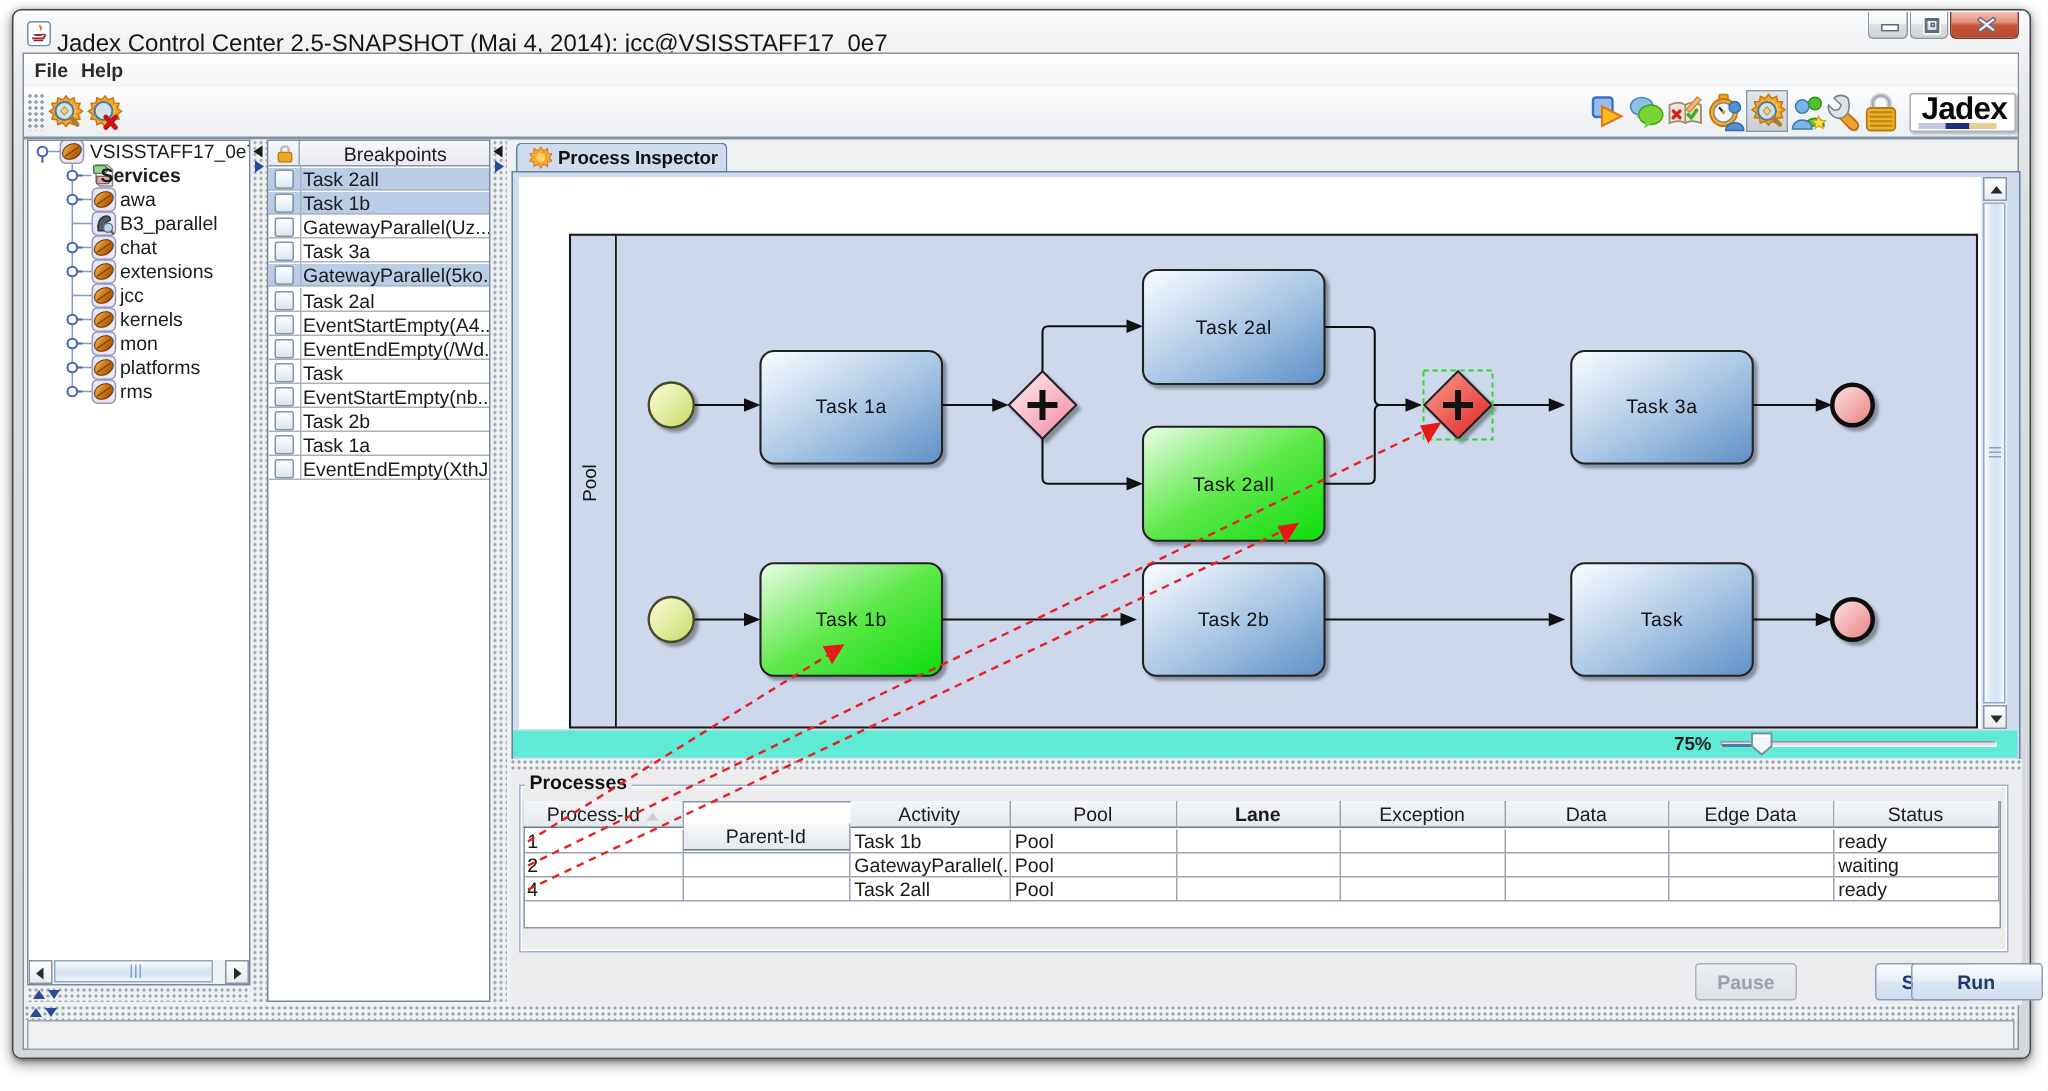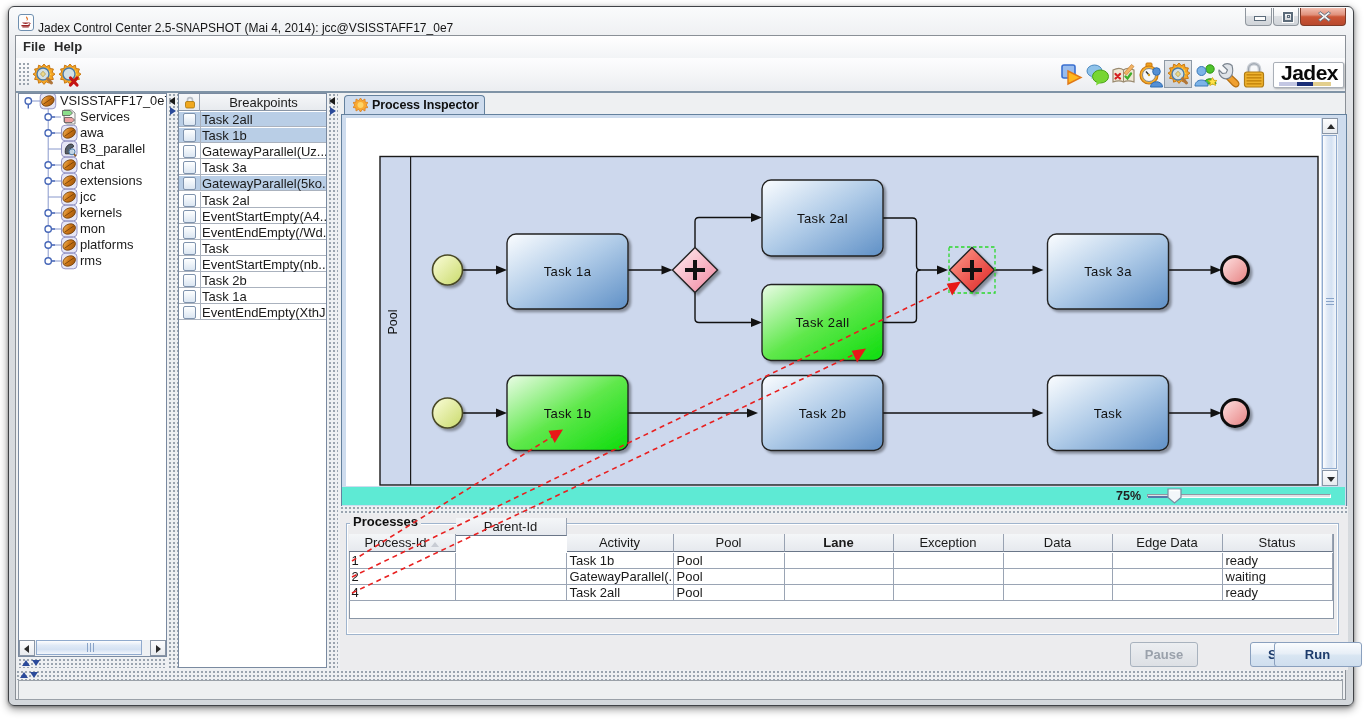--- a/index.html
+++ b/index.html
@@ -4,21 +4,21 @@
 <style>
 * { margin:0; padding:0; box-sizing:border-box; }
 html,body { width:1365px; height:727px; background:#fff; overflow:hidden;
   font-family:"Liberation Sans", sans-serif; }
 #win { position:absolute; left:8px; top:6px; width:1346px; height:700px;
   border:1px solid #404347; border-radius:6px;
   background:linear-gradient(180deg,#fafbfc 0%,#e9ebee 6%,#dadde1 20%,#d4d8dc 100%);
   box-shadow:0 3px 9px rgba(0,0,0,.45), 0 1px 3px rgba(0,0,0,.3); }
 .abs { position:absolute; }
 
-#title { position:absolute; left:29px; top:14px; font-size:12px; color:#151515; }
+#title { position:absolute; left:29px; top:14px; font-size:16px; color:#151515; }
 
 .wbtn { position:absolute; top:1px; height:18px; border:1px solid #8f969e;
   background:linear-gradient(180deg,#fdfdfd 0%,#f2f3f5 45%,#dcdfe3 50%,#d0d4d9 100%);
   border-radius:0 0 4px 4px; border-top:none; }
 #bmin { left:1236px; width:27px; }
 #bmax { left:1264px; width:26px; }
 #bclose { left:1291px; width:46px;
   background:linear-gradient(180deg,#f3c0b2 0%,#e0917c 40%,#cc5637 52%,#c24f32 75%,#b8492e 100%);
   border-color:#7e3a28; }
 
@@ -235,21 +235,21 @@
         </g>
         <use href="#ball" x="42.5" y="63.3"></use>
         <use href="#ball" x="42.5" y="79.3"></use>
         <use href="#ball" x="42.5" y="95.3"></use>
         <use href="#ball" x="42.5" y="111.3"></use>
         <use href="#ball" x="42.5" y="127.3"></use>
         <use href="#ball" x="42.5" y="143.3"></use>
         <use href="#ball" x="42.5" y="159.3"></use>
       </svg>
       <div class="row" style="left:41px;top:-1px;font-size:12.8px;">VSISSTAFF17_0e7</div>
-      <div class="row" style="left:61px;top:15px;">Services</div>
+      <div class="row" style="left:48px;top:15px;font-weight:bold;">Services</div>
       <div class="row" style="left:61px;top:31px;">awa</div>
       <div class="row" style="left:61px;top:47px;">B3_parallel</div>
       <div class="row" style="left:61px;top:63px;">chat</div>
       <div class="row" style="left:61px;top:79px;">extensions</div>
       <div class="row" style="left:61px;top:95px;">jcc</div>
       <div class="row" style="left:61px;top:111px;">kernels</div>
       <div class="row" style="left:61px;top:127px;">mon</div>
       <div class="row" style="left:61px;top:143px;">platforms</div>
       <div class="row" style="left:61px;top:159px;">rms</div>
       <div class="abs" style="left:0;top:546px;width:147px;height:16px;background:#eef1f4;">
@@ -470,21 +470,21 @@
         <path d="M1 1 H14 V9.5 L7.5 15 L1 9.5 Z" fill="#f2f6fa" stroke="#7a8ba0" stroke-width="1.2"></path>
         <path d="M2.5 2.5 H12.5" stroke="#fff" stroke-width="1.5"></path>
       </svg>
     </div>
     <div class="dots" id="hdiv1" style="position:absolute;left:324px;top:470px;width:1008px;height:8px;"></div>
     <div id="procpanel">
       <div class="abs" style="left:5.5px;top:9px;width:993px;height:112px;border:1px solid #9fb4cd;box-shadow:inset 0 0 0 1px #ffffff;"></div>
       <div class="abs" style="left:10px;top:0px;background:#ececee;padding:0 3px;font-weight:bold;font-size:13px;color:#101010;height:16px;line-height:16px;">Processes</div>
       <div class="abs" style="left:8.5px;top:19.5px;width:985px;height:85px;background:#fff;border:1px solid #8a96a6;"></div>
       <div class="hcell" style="left:8.5px;top:19.5px;width:107px;border-bottom:1px solid #6a7688;">Process-Id<span style="display:inline-block;width:0;height:0;border-left:4px solid transparent;border-right:4px solid transparent;border-bottom:5px solid #c8ccd4;margin-left:4px;"></span></div>
-      <div class="hcell" style="left:115.5px;top:4px;width:111px;border-bottom:1px solid #6a7688;">Parent-Id</div>
+      <div class="hcell" style="left:115.5px;top:35px;width:111px;border-bottom:1px solid #6a7688;">Parent-Id</div>
       <div class="hcell" style="left:226.5px;top:19.5px;width:107px;border-bottom:1px solid #6a7688;">Activity</div>
       <div class="hcell" style="left:333.5px;top:19.5px;width:111px;border-bottom:1px solid #6a7688;">Pool</div>
       <div class="hcell" style="left:444.5px;top:19.5px;width:109px;border-bottom:1px solid #6a7688;font-weight:bold;">Lane</div>
       <div class="hcell" style="left:553.5px;top:19.5px;width:110px;border-bottom:1px solid #6a7688;">Exception</div>
       <div class="hcell" style="left:663.5px;top:19.5px;width:109px;border-bottom:1px solid #6a7688;">Data</div>
       <div class="hcell" style="left:772.5px;top:19.5px;width:110px;border-bottom:1px solid #6a7688;">Edge Data</div>
       <div class="hcell" style="left:882.5px;top:19.5px;width:110px;border-bottom:1px solid #6a7688;">Status</div>
       <div class="tcell" style="left:8.5px;top:38.5px;width:107px;border-bottom:1px solid #9aa4b4;">1</div>
       <div class="tcell" style="left:115.5px;top:38.5px;width:111px;border-bottom:1px solid #9aa4b4;"></div>
       <div class="tcell" style="left:226.5px;top:38.5px;width:107px;border-bottom:1px solid #9aa4b4;">Task 1b</div>

